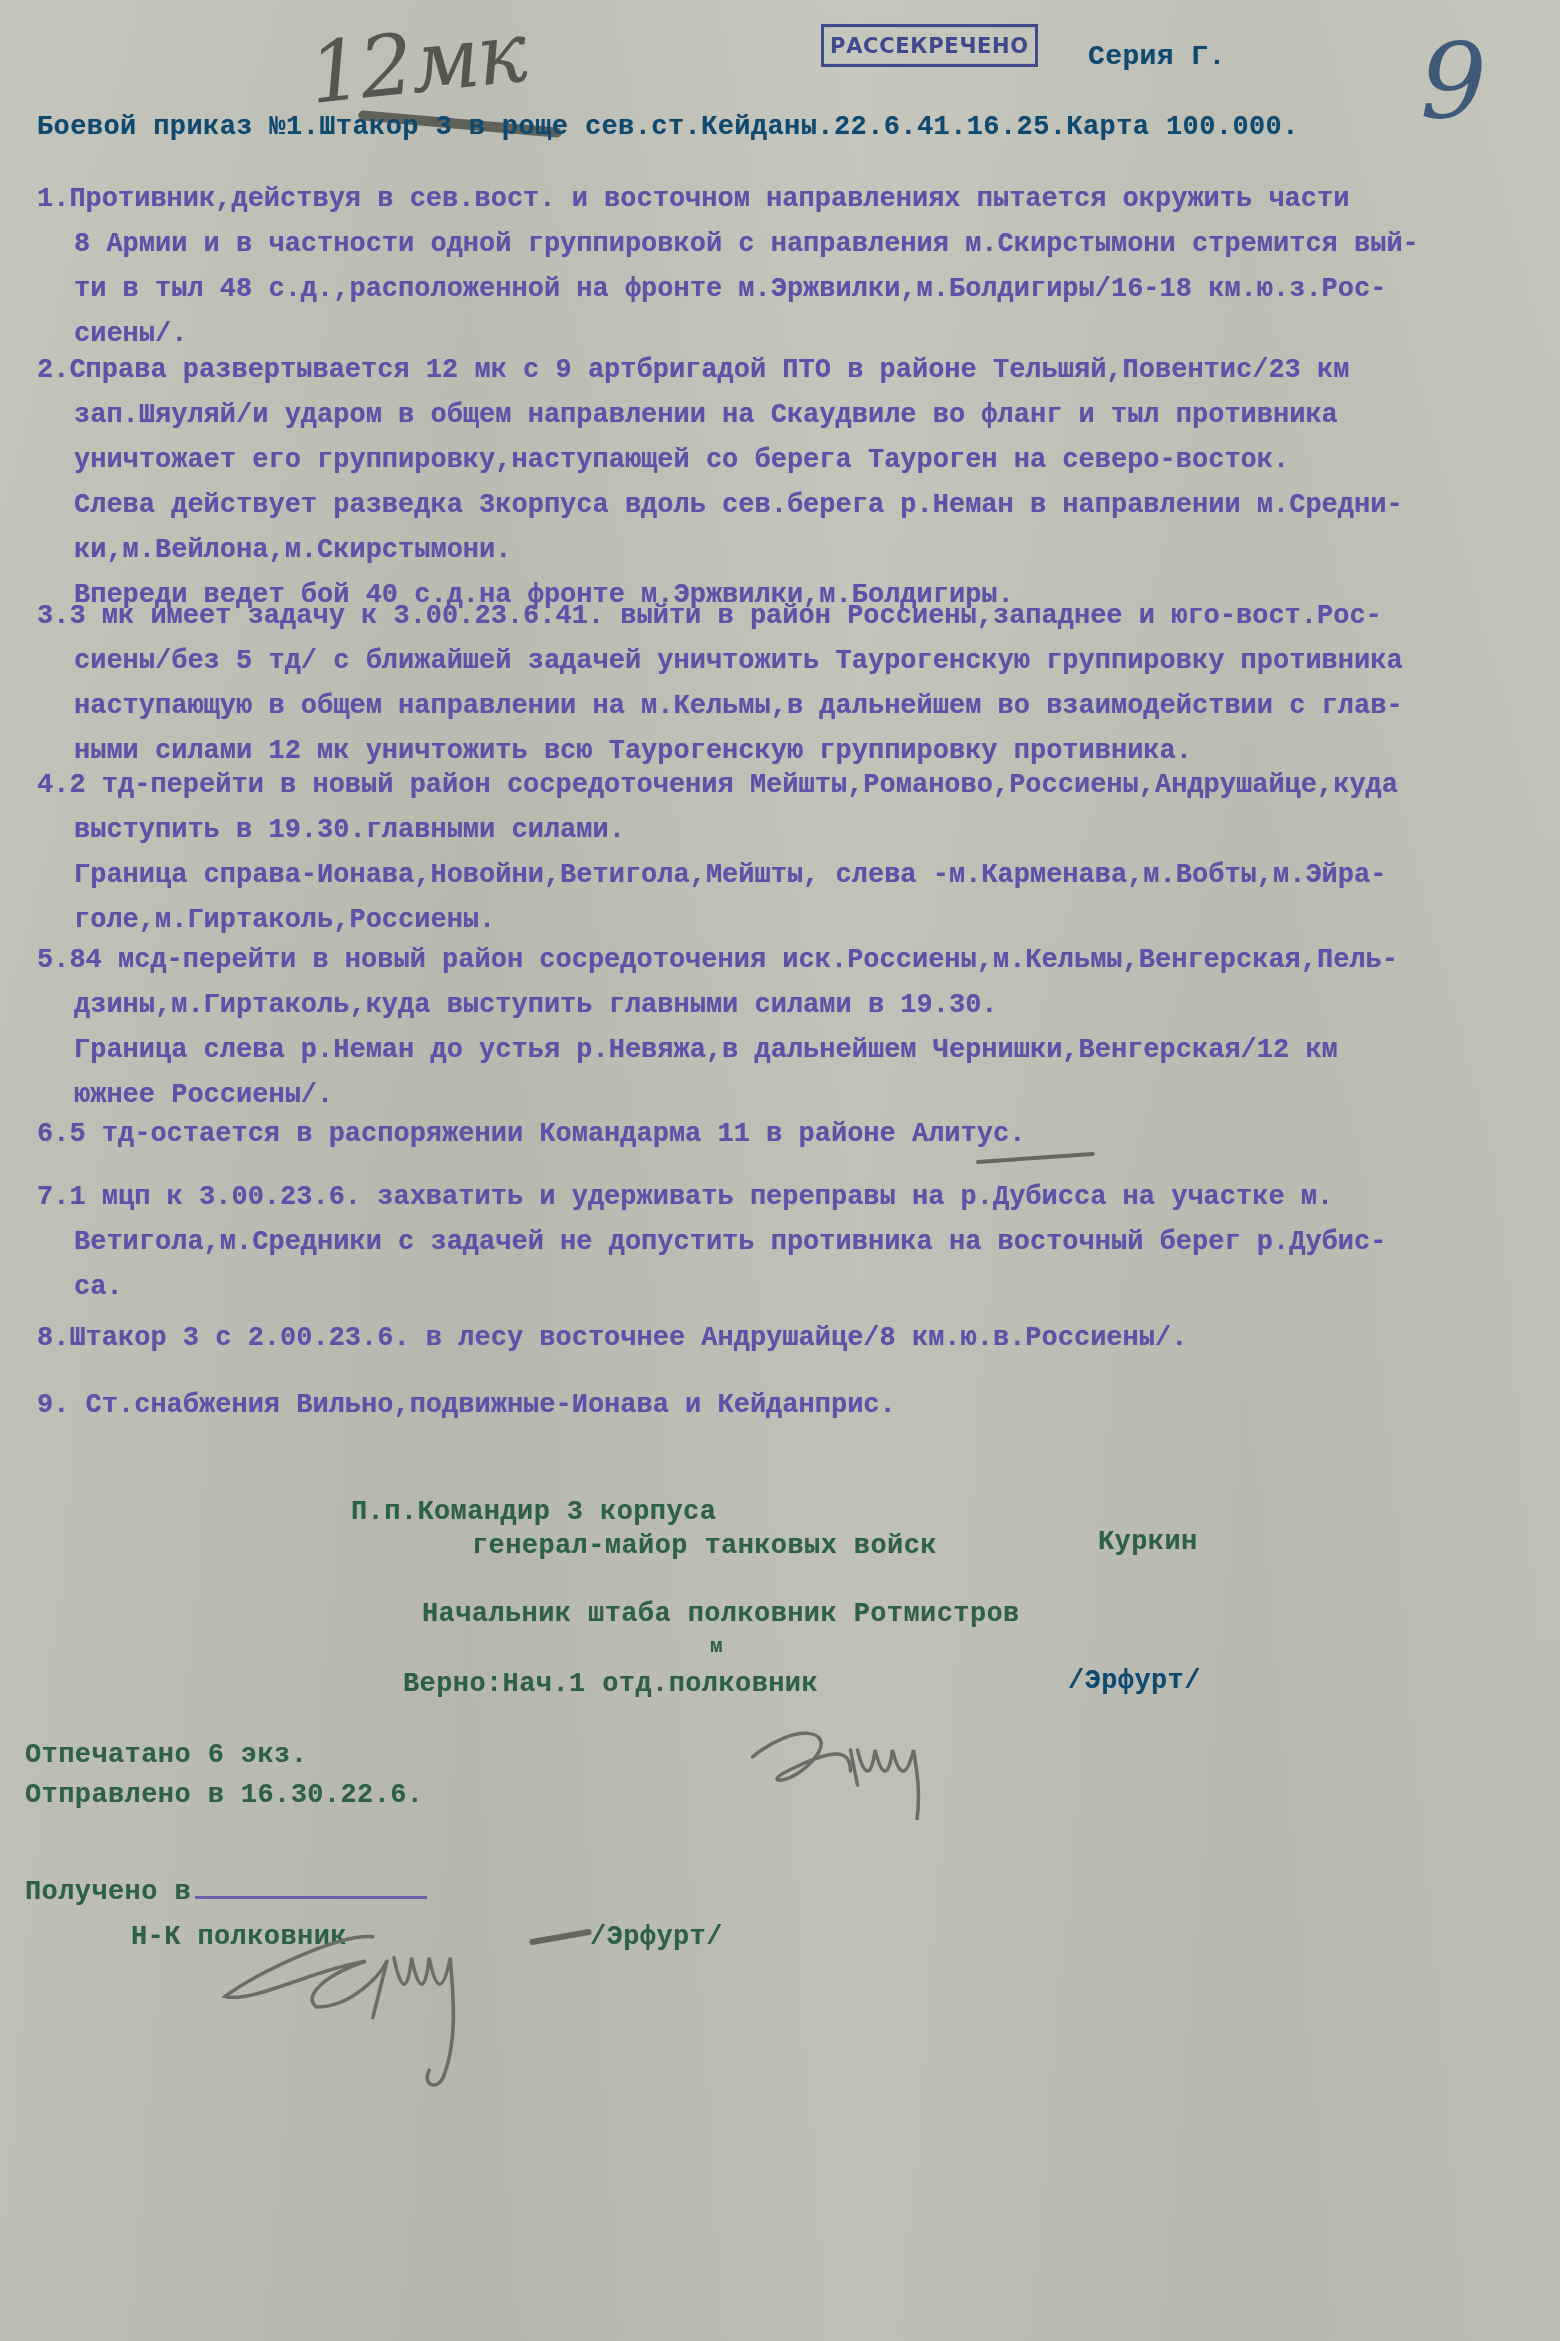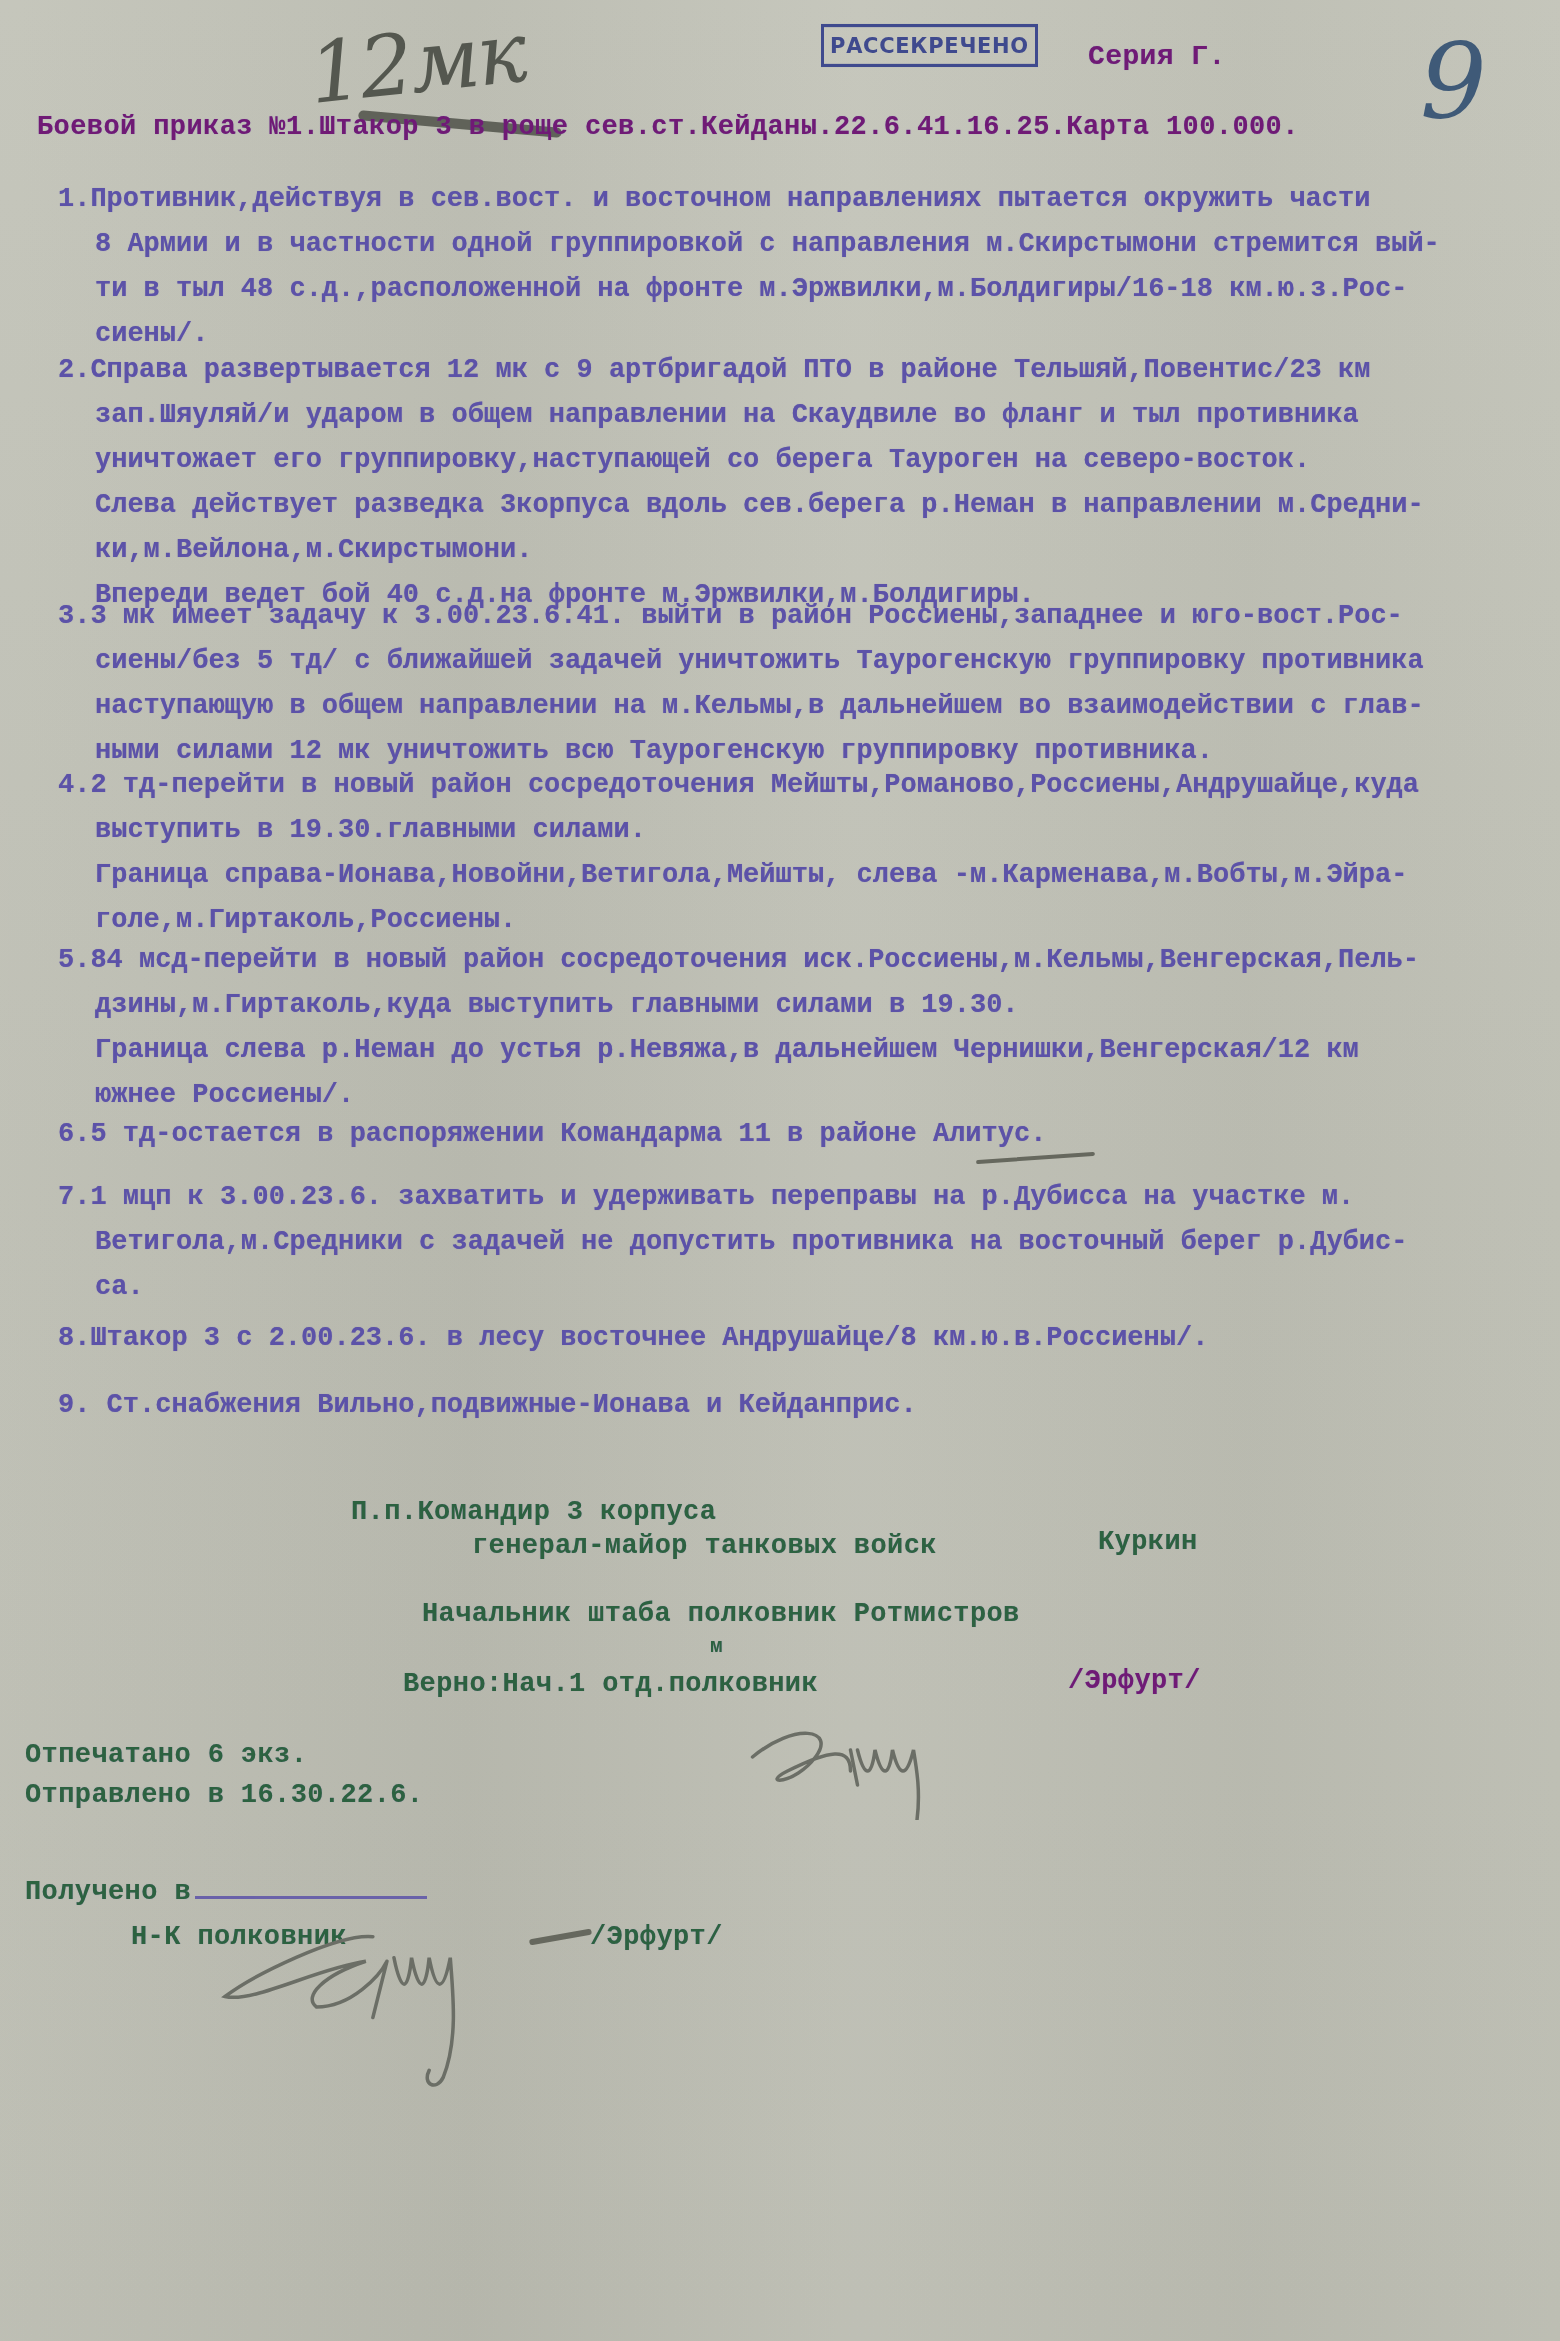--- a/index.html
+++ b/index.html
@@ -21,41 +21,40 @@
       background:
         linear-gradient(90deg, rgba(255,255,255,0.04) 0%, rgba(0,0,0,0.03) 30%, rgba(255,255,255,0.05) 55%, rgba(0,0,0,0.02) 80%, rgba(255,255,255,0.03) 100%),
         linear-gradient(180deg, #c3c4b9 0%, #bdbeb3 50%, #bbbcb1 100%);
     }
     .type {
       position: absolute;
       font-size: 27px;
       line-height: 45px;
       letter-spacing: 0.4px;
       white-space: pre;
-      color: #701a75;
+      color: #0c4a6e;
       text-shadow: 0 0 0.7px rgba(92,82,168,0.6);
       font-weight: bold;
     }
     .type.faint {
       color: #14532d;
       opacity: 0.85;
     }
     .para {
       position: absolute;
       left: 37px;
       font-size: 27px;
       line-height: 45px;
       color: #5c52a8;
       font-weight: bold;
       text-shadow: 0 0 0.7px rgba(92,82,168,0.6);
     }
     .para .line {
       display: block;
       white-space: pre;
-      margin-left: 21px;
     }
     .para .line.indent {
       padding-left: 37px;
     }
     .stamp {
       position: absolute;
       left: 821px;
       top: 25px;
       width: 211px;
       height: 35px;

